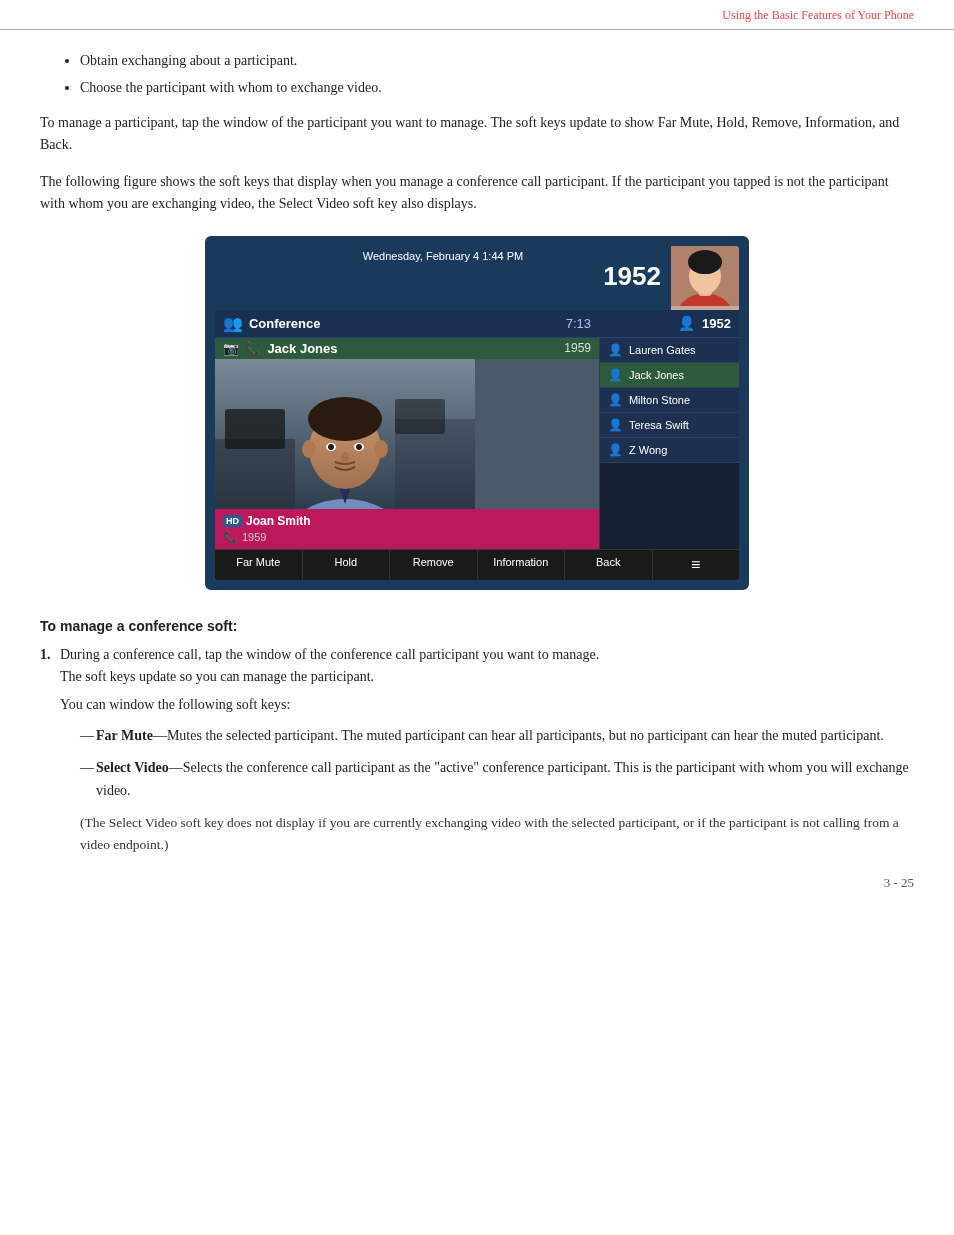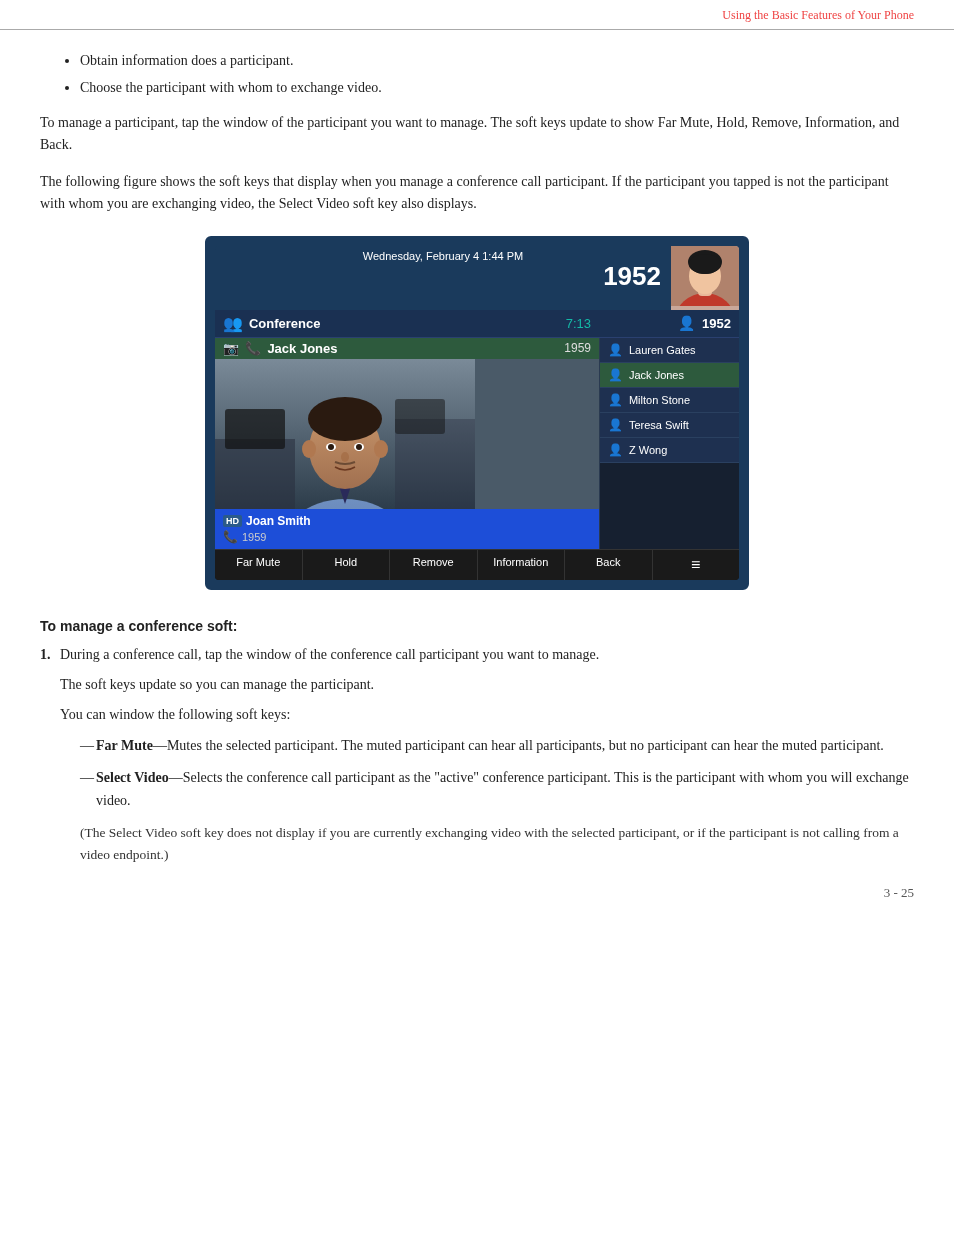--- a/index.html
+++ b/index.html
@@ -118,21 +118,20 @@
     }
 
     .numbered-list > li::before {
       content: counter(inst-counter) ".";
       position: absolute;
       left: 0;
       font-weight: bold;
     }
 
     .sub-para {
-      margin-top: 8px;
       margin-bottom: 6px;
       font-size: 14px;
       line-height: 1.6;
     }
 
     .dash-list {
       list-style: none;
       margin-left: 20px;
       margin-top: 8px;
     }
@@ -175,21 +174,21 @@
 
 <div class="page-container">
 
   <div class="header-bar">
     <span>Using the Basic Features of Your Phone</span>
   </div>
 
   <div class="content-area">
 
     <ul class="bullet-list">
-      <li>Obtain information does a participant.</li>
+      <li>Obtain exchanging about a participant.</li>
       <li>Choose the participant with whom to exchange video.</li>
     </ul>
 
     <p class="paragraph">To manage a participant, tap the window of the participant you want to manage. The soft keys update to show Far Mute, Hold, Remove, Information, and Back.</p>
 
     <p class="paragraph">The following figure shows the soft keys that display when you manage a conference call participant. If the participant you tapped is not the participant with whom you are exchanging video, the Select Video soft key also displays.</p>
 
     <div class="phone-figure">
       <div class="phone-screen">
 
@@ -215,21 +214,21 @@
             </svg>
           </div>
         </div>
 
         <div style="display:flex; background:#1a3052; align-items:center; padding:4px 8px; border-bottom:1px solid #2a4070;">
 
           <div style="flex:1; display:flex; align-items:center; gap:6px;">
             <span style="font-size:16px; color:#88aacc;">👥</span>
             <span style="font-family:Arial,sans-serif; font-size:13px; color:#fff; font-weight:bold;">Conference</span>
           </div>
-          <span style="font-family:Arial,sans-serif; font-size:13px; color:#14b8a6;">7:13</span>
+          <span style="font-family:Arial,sans-serif; font-size:13px; color:#c4b5fd;">7:13</span>
 
           <div style="width:140px; display:flex; align-items:center; justify-content:flex-end; gap:6px; padding-left:8px;">
             <span style="font-size:14px; color:#88ddaa;">👤</span>
             <span style="font-family:Arial,sans-serif; font-size:13px; color:#fff; font-weight:bold;">1952</span>
           </div>
         </div>
 
         <div style="display:flex; min-height:200px;">
 
           <div style="flex:1; display:flex; flex-direction:column;">
@@ -287,21 +286,21 @@
                 <ellipse cx="144" cy="88" rx="3" ry="3" fill="#2a1a10"></ellipse>
 
                 <ellipse cx="130" cy="98" rx="4" ry="5" fill="#a06840" opacity="0.6"></ellipse>
 
                 <path d="M 120 108 Q 130 114 140 108" stroke="#6a3820" stroke-width="1.5" fill="none"></path>
 
                 <path d="M 120 103 Q 130 107 140 103" stroke="#2a1a10" stroke-width="2" fill="none" opacity="0.5"></path>
               </svg>
             </div>
 
-            <div style="background:#1d4ed8; display:flex; align-items:center; padding:5px 8px; gap:6px; font-family:Arial,sans-serif;">
+            <div style="background:#be185d; display:flex; align-items:center; padding:5px 8px; gap:6px; font-family:Arial,sans-serif;">
               <div style="display:flex; flex-direction:column; gap:2px;">
                 <div style="display:flex; align-items:center; gap:4px;">
                   <span style="font-size:9px; background:#2a5a8a; color:#fff; padding:1px 3px; border-radius:2px; font-weight:bold;">HD</span>
                   <span style="font-size:12px; color:#fff; font-weight:bold;">Joan Smith</span>
                 </div>
                 <div style="display:flex; align-items:center; gap:4px;">
                   <span style="font-size:12px; color:#aabbcc;">📞</span>
                   <span style="font-size:11px; color:#ccc;">1959</span>
                 </div>
               </div>

